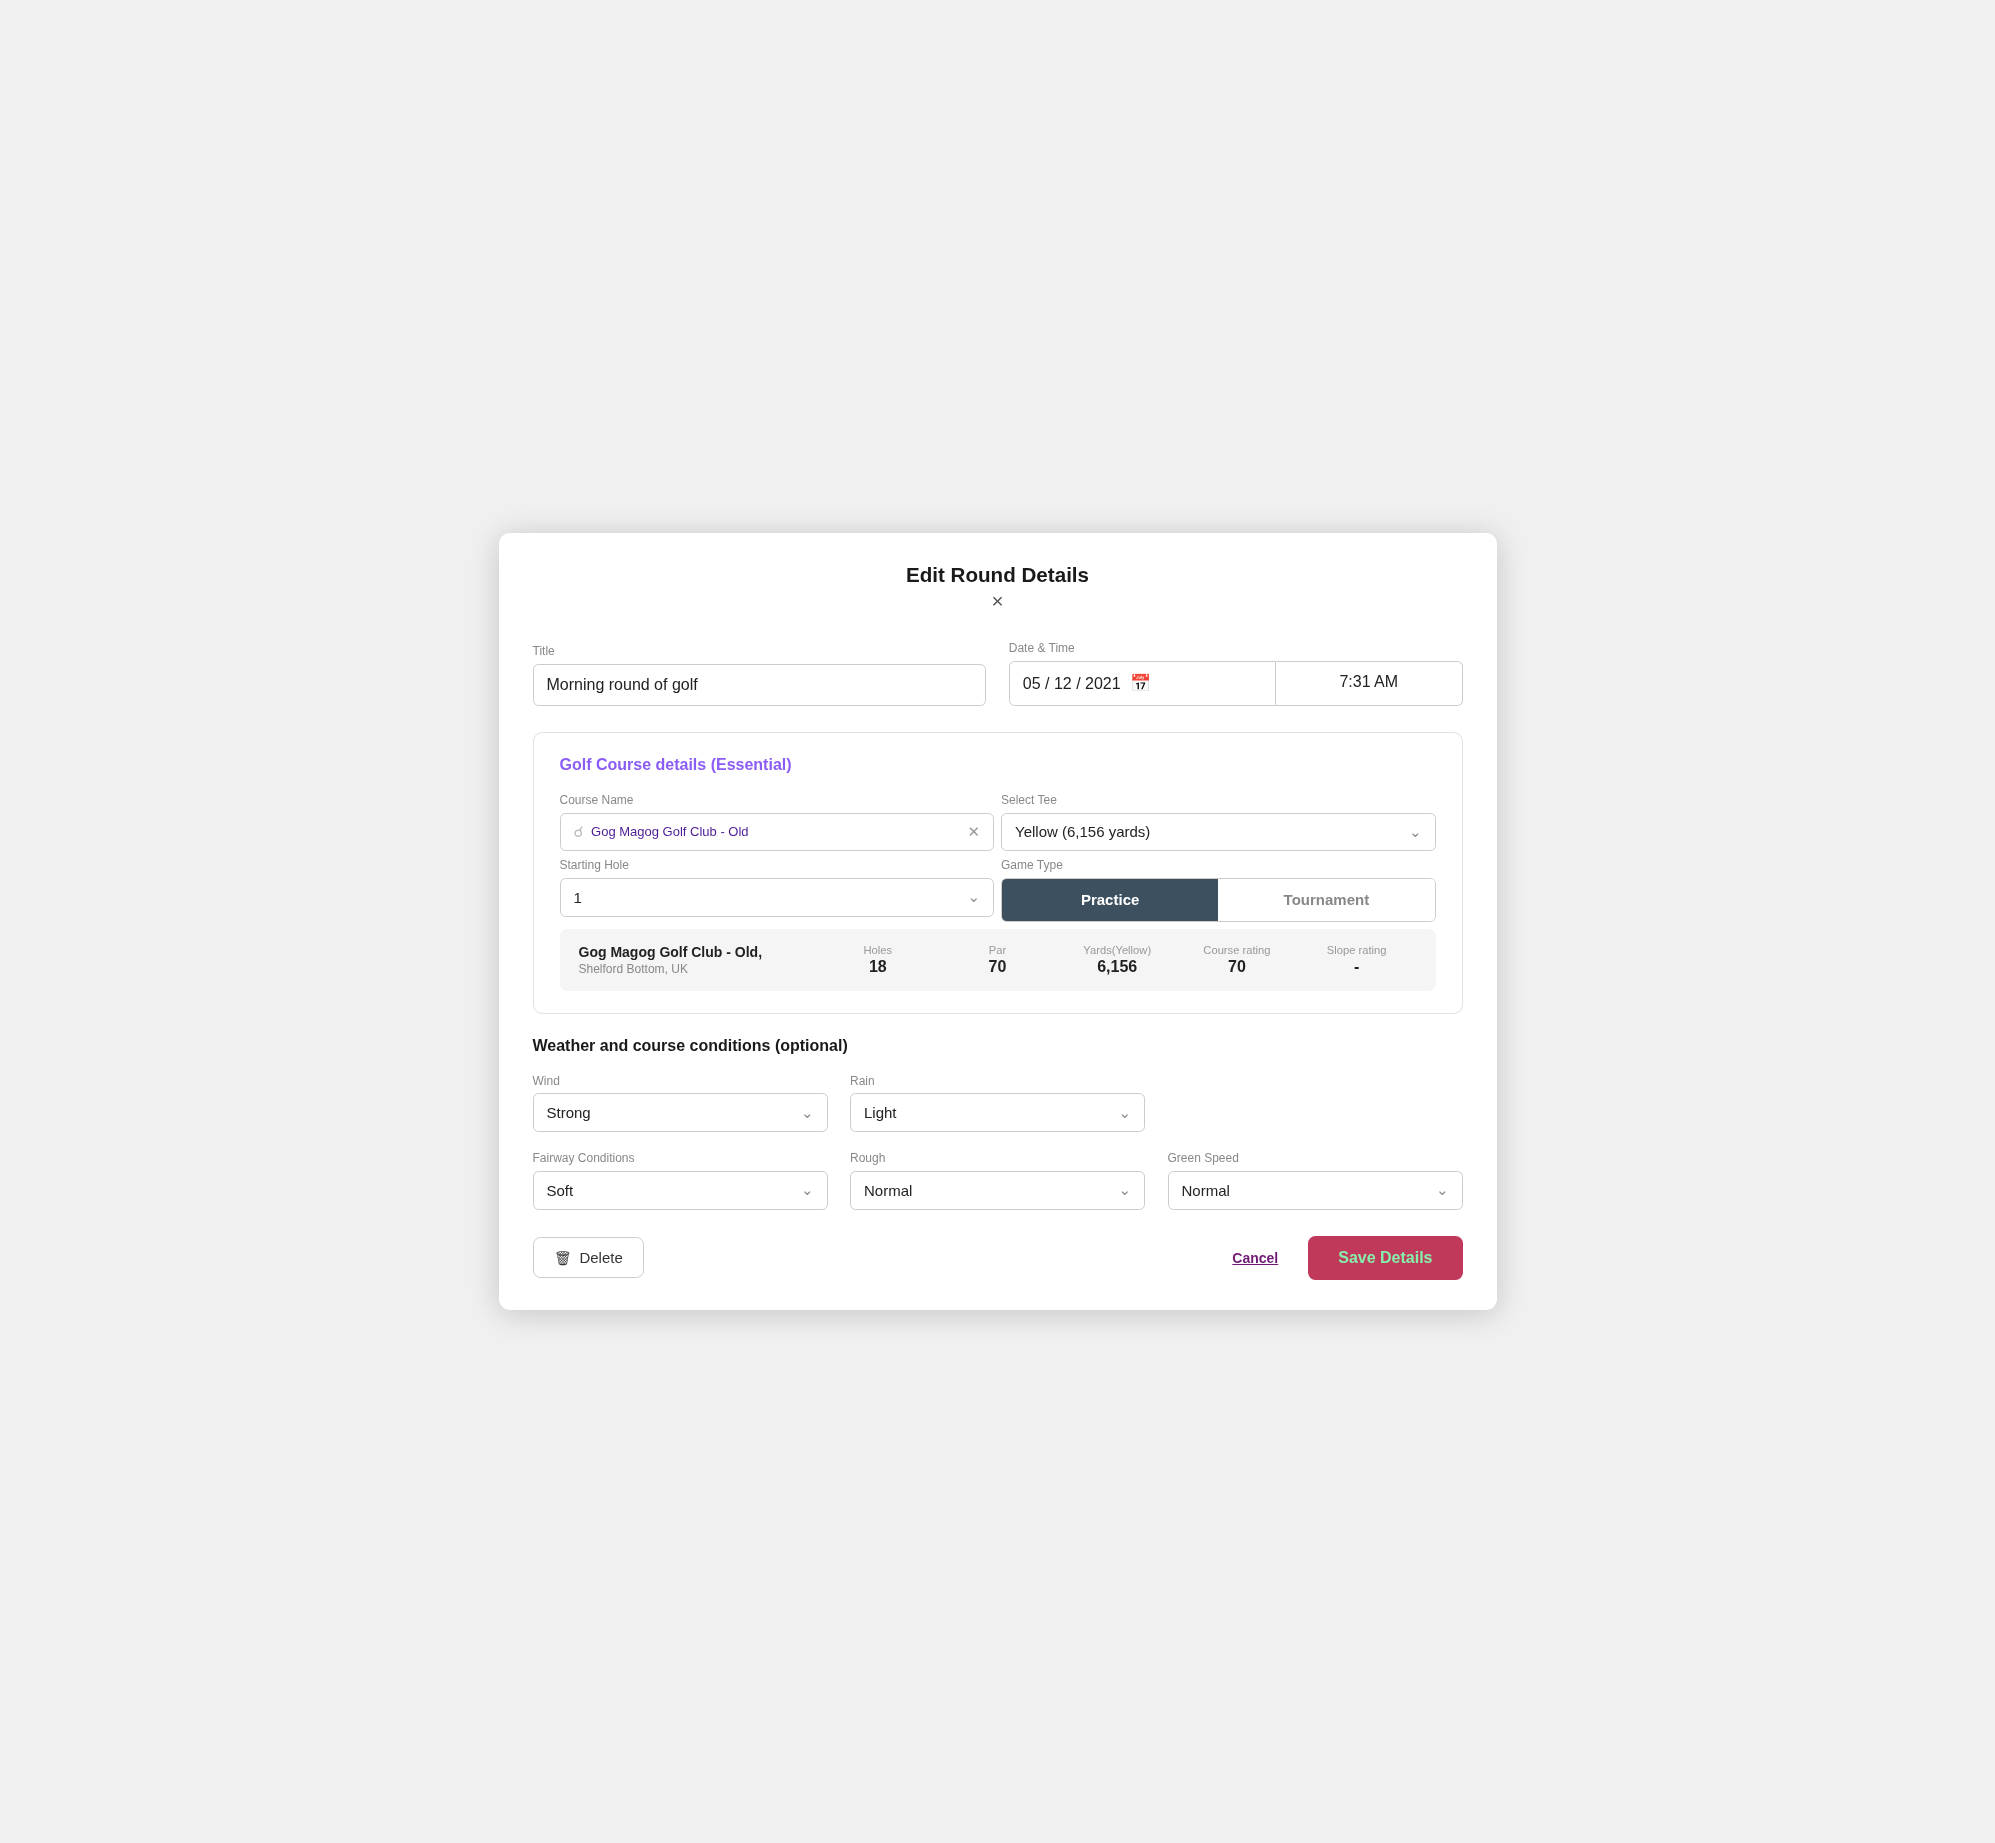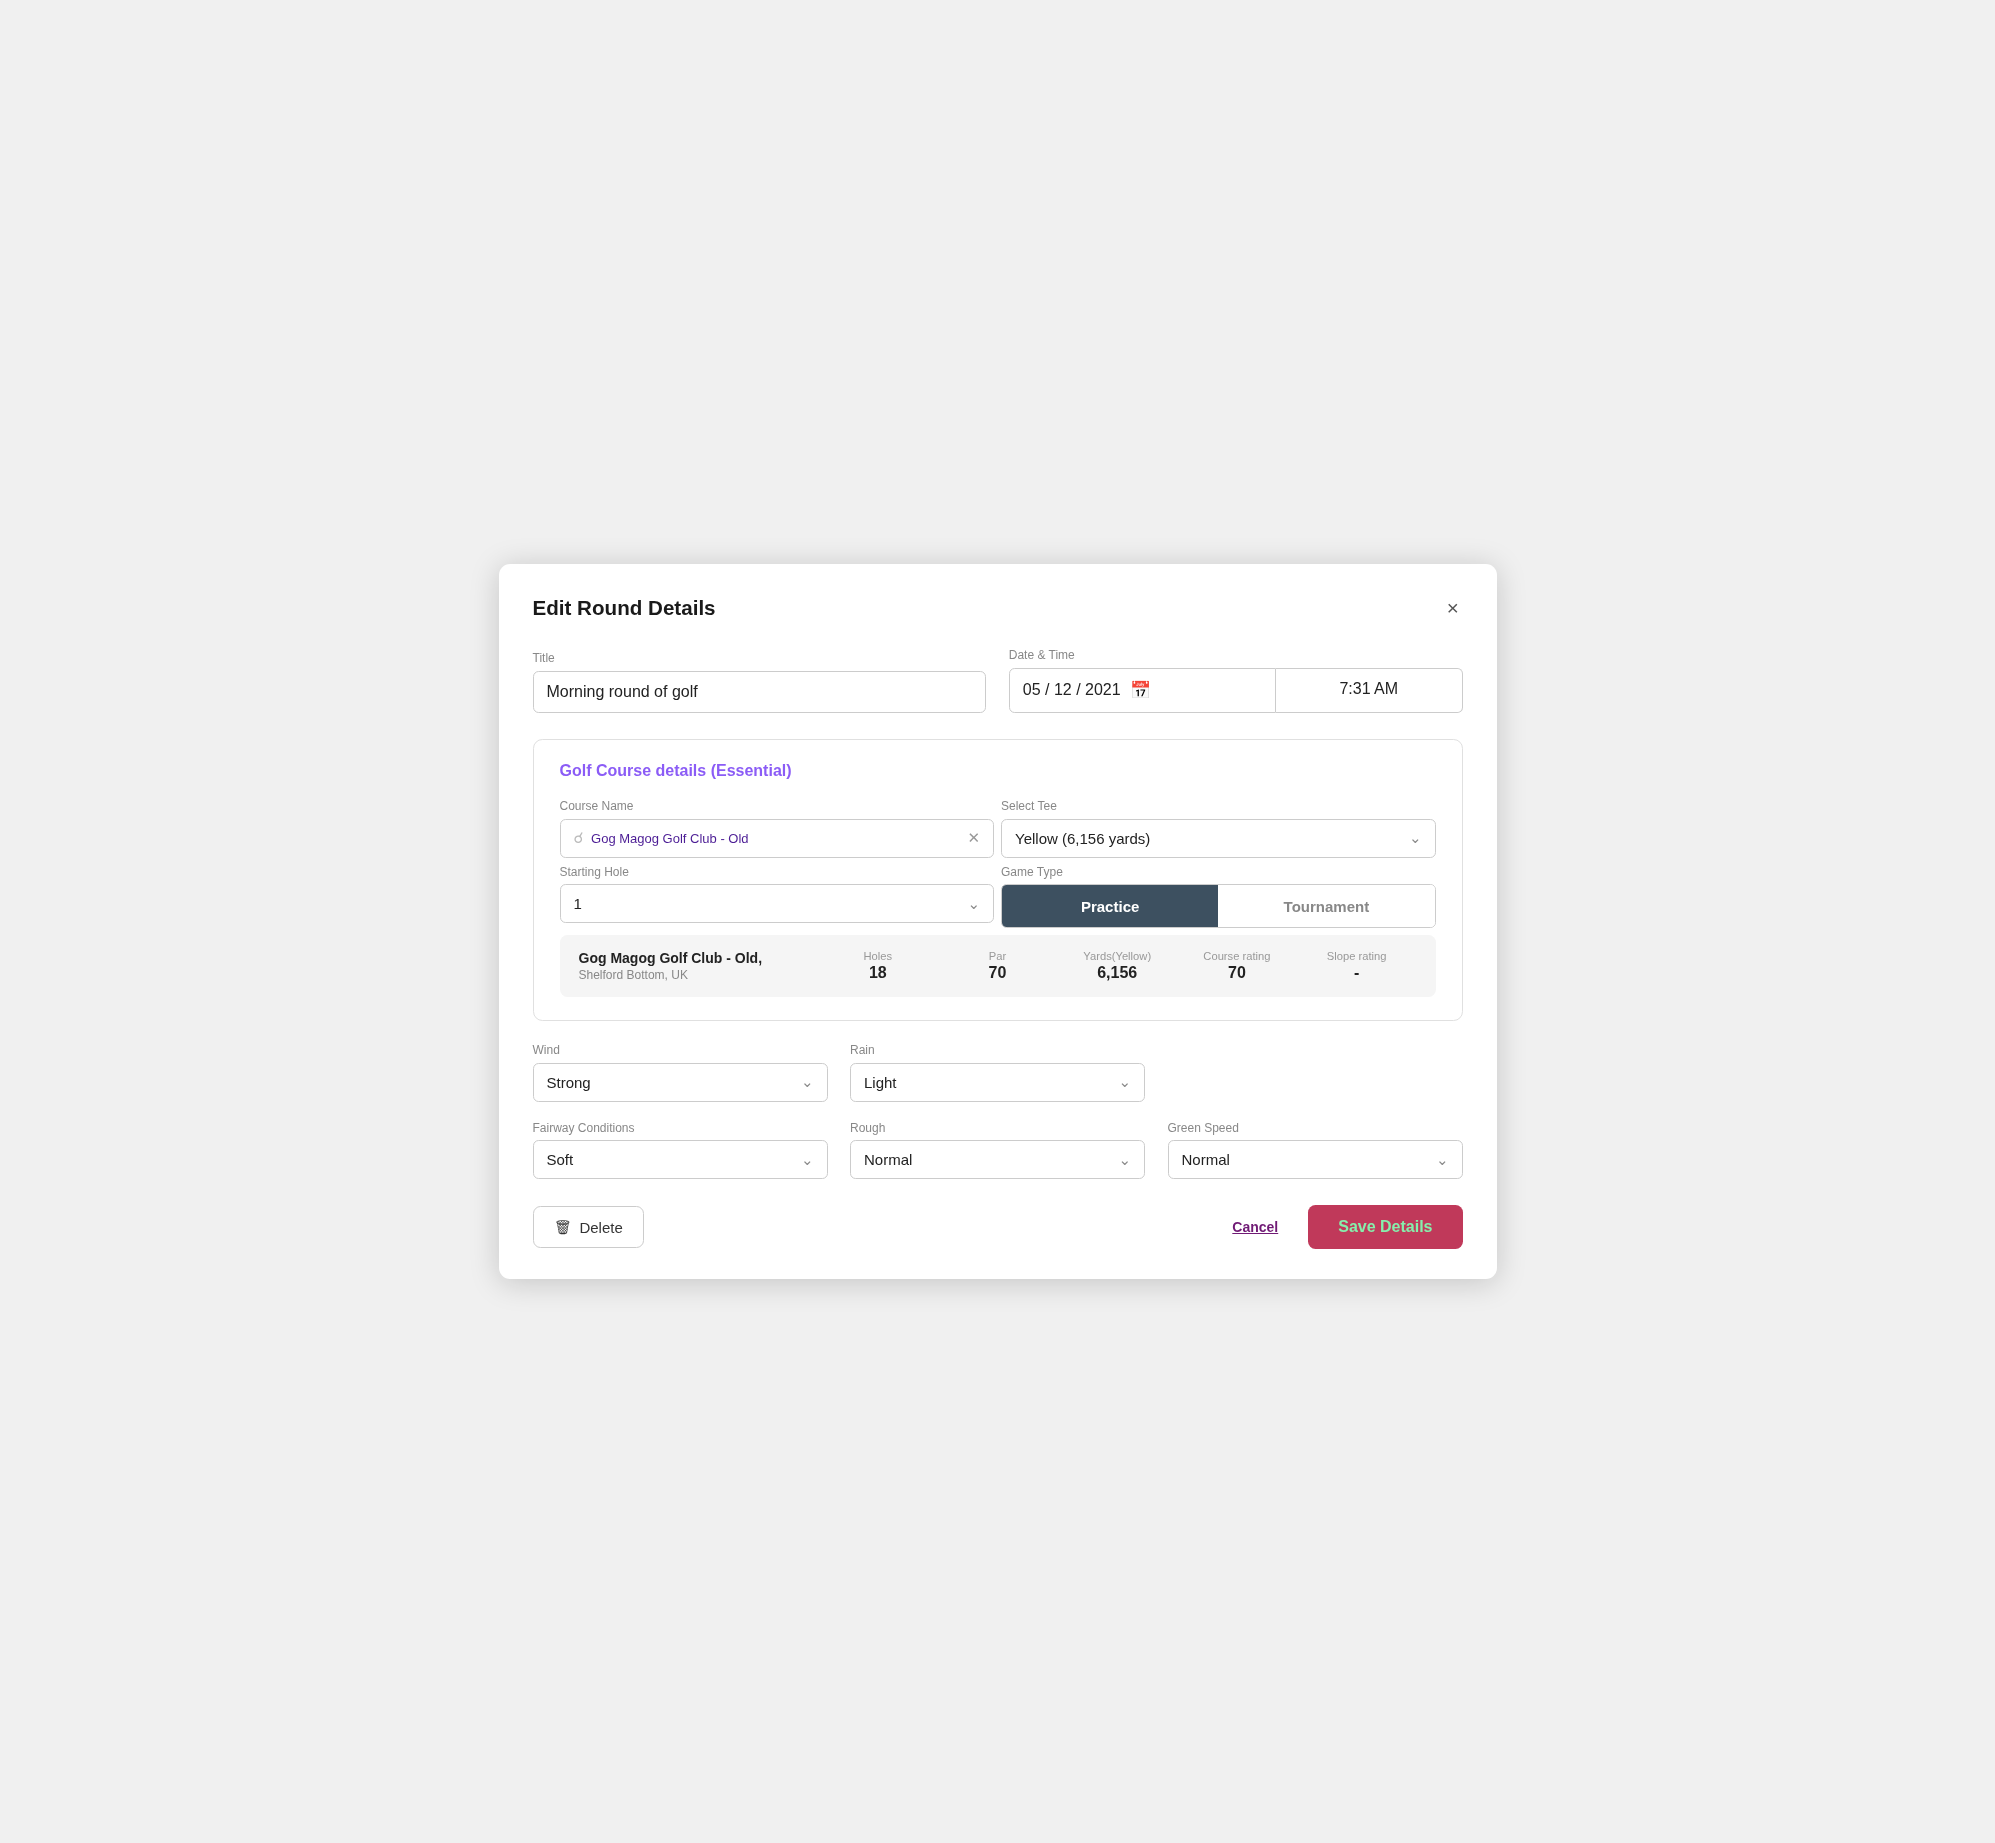--- a/index.html
+++ b/index.html
@@ -19,20 +19,21 @@
       max-width: 100%;
       padding: 30px 34px 30px 34px;
       box-shadow: 0 3.7px 30px rgba(0,0,0,0.18);
       position: relative;
     }
     .modal-header {
       display: flex;
       justify-content: space-between;
       align-items: center;
       margin-bottom: 26px;
+      flex-direction: column;
     }
     .modal-title {
       font-size: 20.6px;
       font-weight: 700;
       color: #1a1a1a;
     }
     .close-btn {
       background: none;
       border: none;
       cursor: pointer;
@@ -380,20 +381,21 @@
         <div class="stat-value">70</div>
       </div>
       <div class="course-stat">
         <div class="stat-label">Slope rating</div>
         <div class="stat-value">-</div>
       </div>
     </div>
   </div>
 
   <div>
+    <div class="weather-section-title">Weather and course conditions (optional)</div>
 
     <div class="weather-row">
       <div class="weather-col">
         <div class="weather-col-label">Wind</div>
         <div class="select-wrapper">
           <span class="select-value">Strong</span>
           <span class="chevron-icon">⌄</span>
         </div>
       </div>
       <div class="weather-col">

